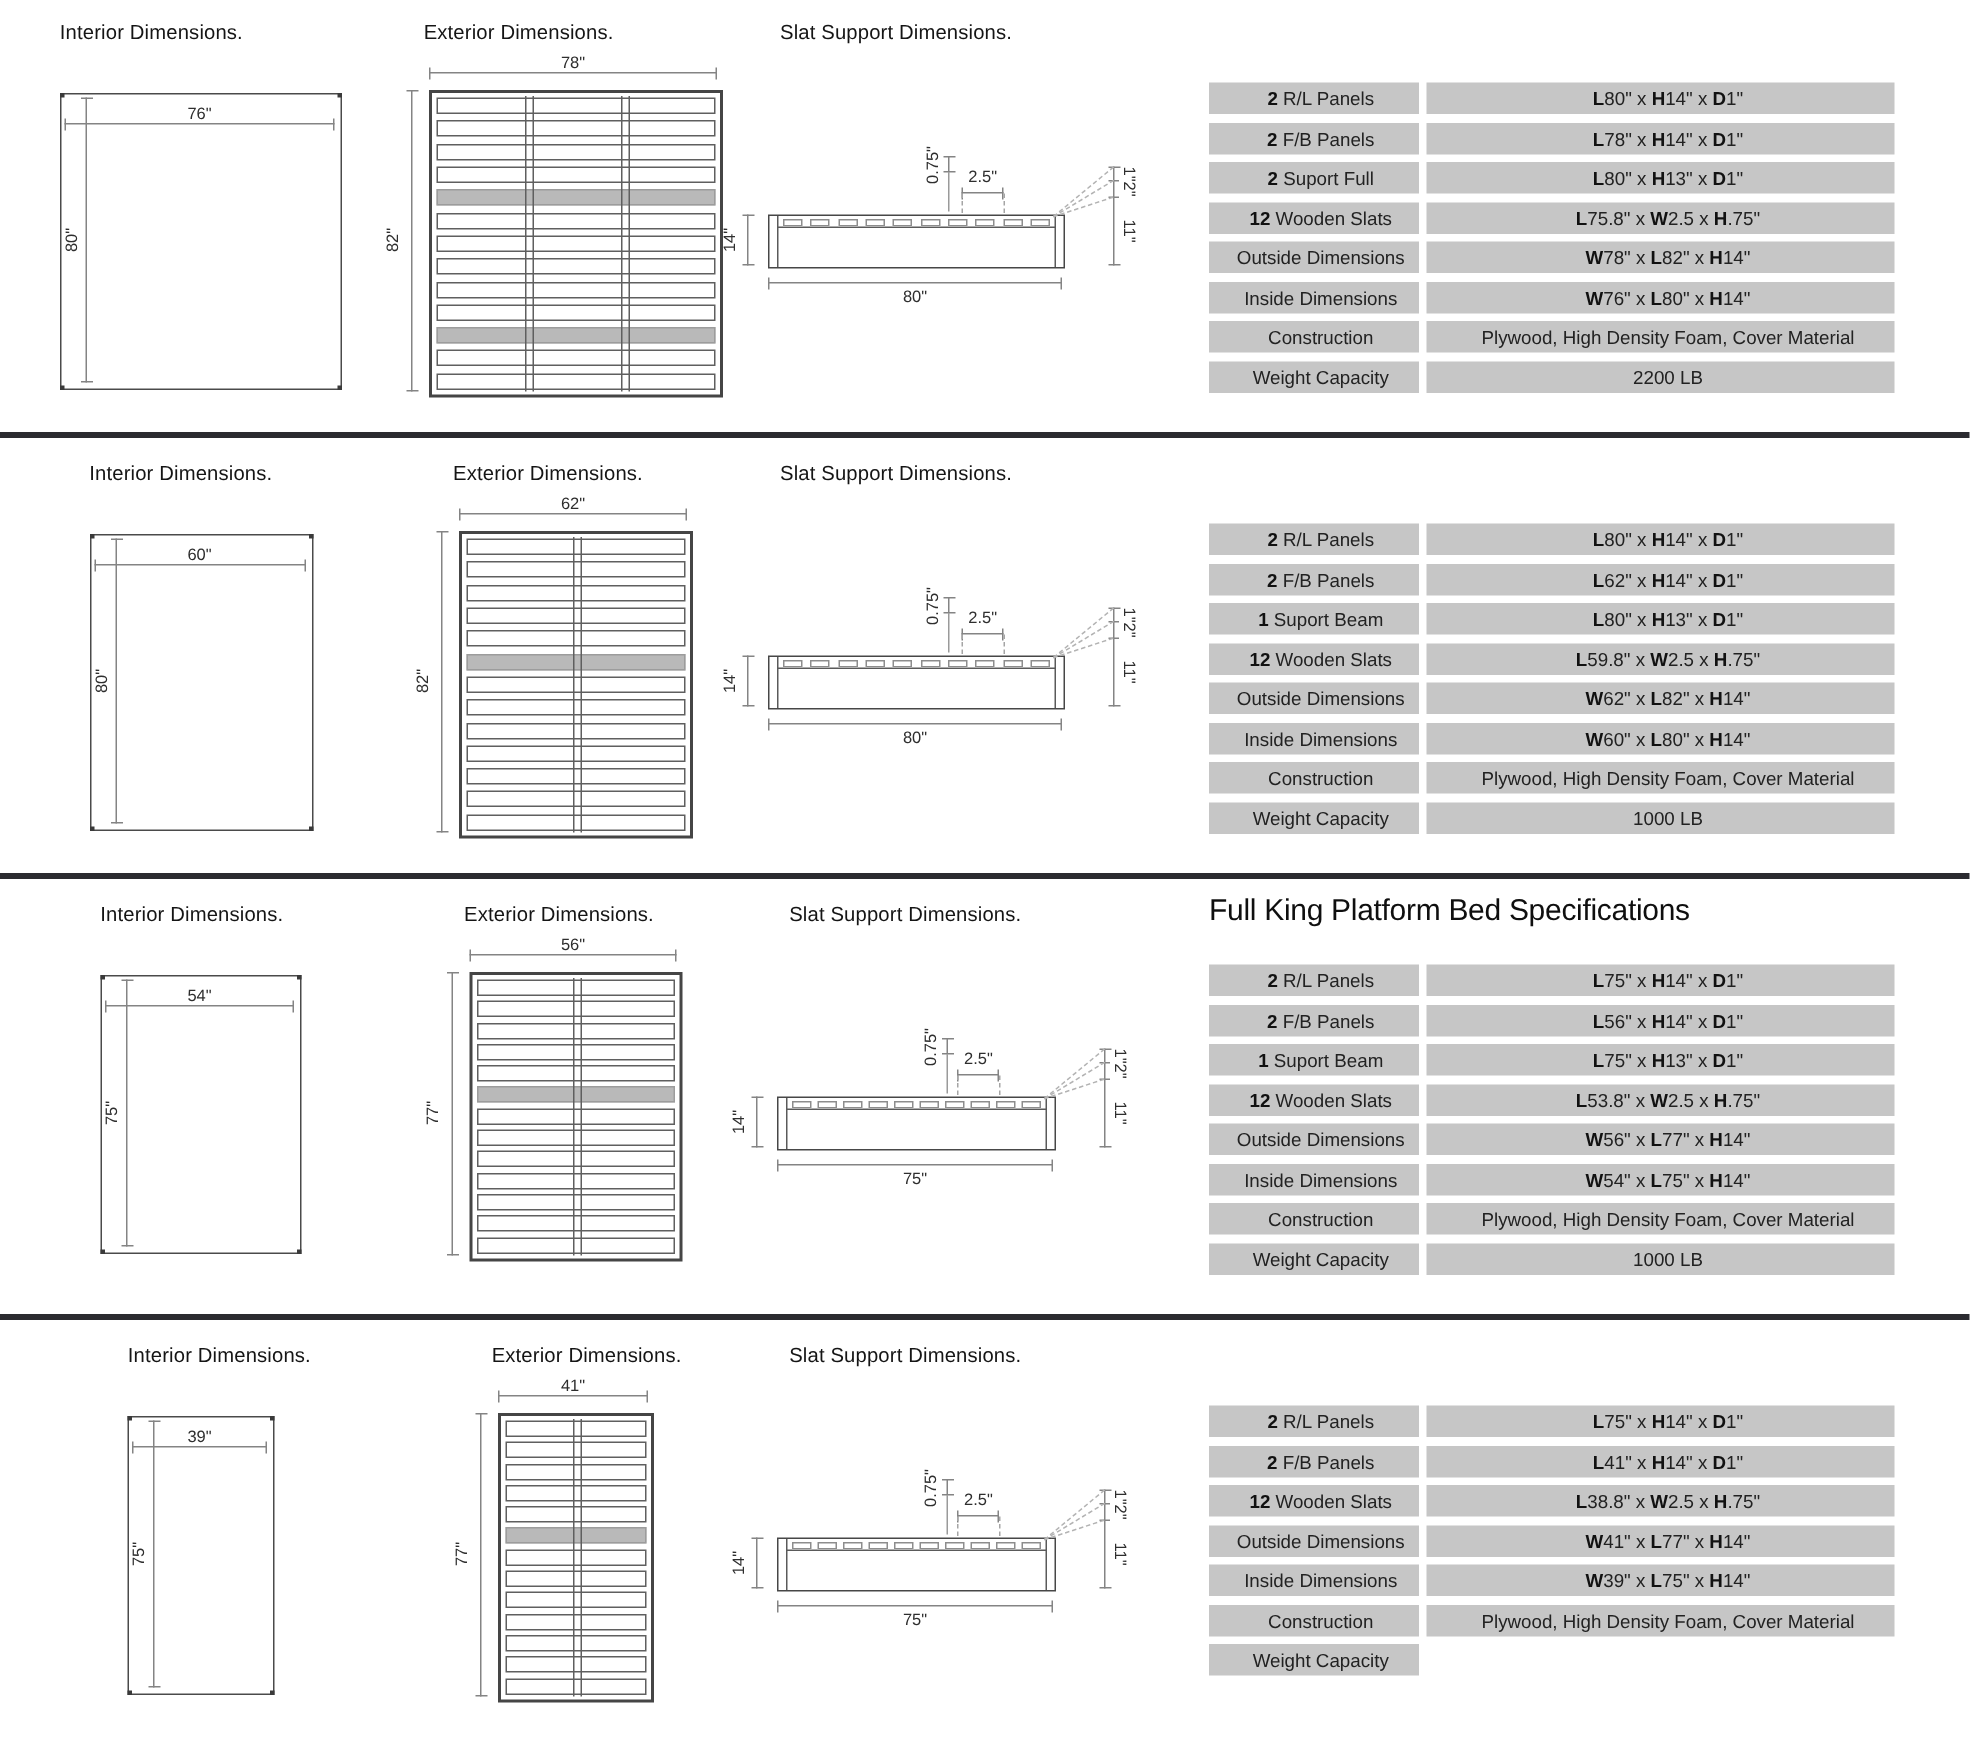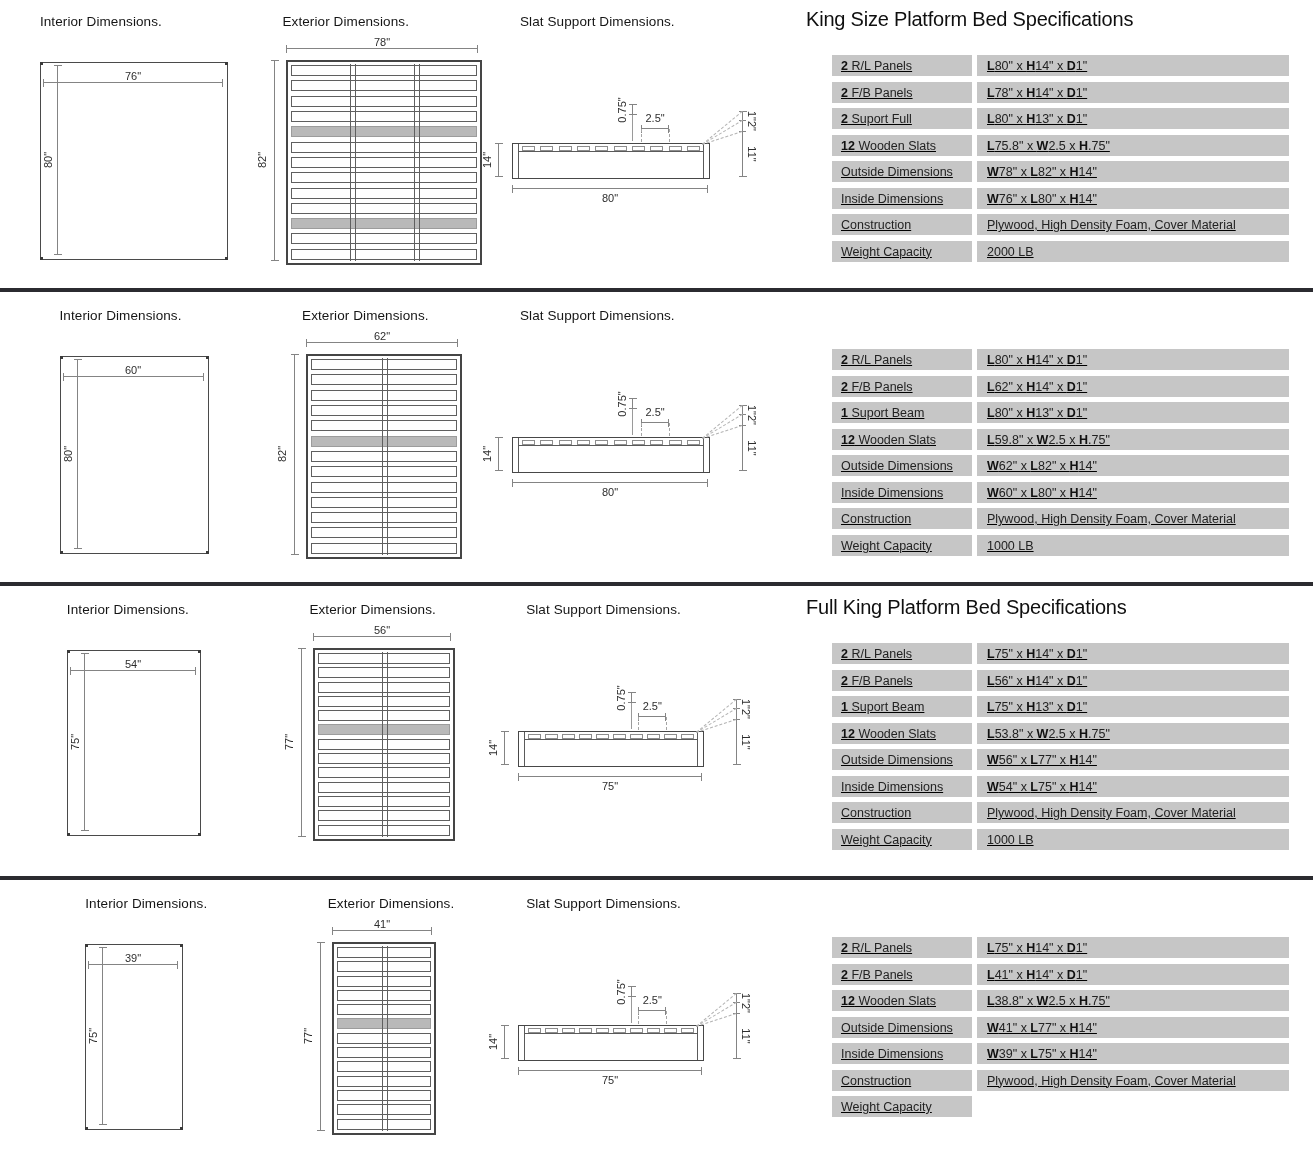--- a/index.html
+++ b/index.html
@@ -1,17 +1,17 @@
 <!DOCTYPE html>
 <html style="--row-bg: #c6c6c6; --divider: #2b2b30;"><head>
 <meta charset="utf-8">
 <style>
   html,body{margin:0;padding:0;}
   body{width:1313px;height:1175px;background:#fff;font-family:"Liberation Sans",sans-serif;overflow:hidden;position:relative;}
-  .bed-section{position:relative;height:294px;}
+  .bed-section{position:relative;height:294px;text-align:center;}
   .bed-section.last{height:293px;}
   .bed-section::after{content:"";position:absolute;left:0;right:0;bottom:2px;height:4px;background:var(--divider,#2b2b30);}
   .bed-section.last::after{display:none;}
   .diag-label{position:absolute;top:14px;font-size:13.5px;color:#151515;letter-spacing:0.1px;}
   .int-rect{position:absolute;border:1.5px solid #4a4a4a;background:#fff;}
   .ext-rect{position:absolute;border:2px solid #454545;background:#fff;}
   .ct{position:absolute;width:3px;height:3px;background:#3a3a3a;}
   .ct.tl{left:-1px;top:-1px}.ct.tr{right:-1px;top:-1px}.ct.bl{left:-1px;bottom:-1px}.ct.br{right:-1px;bottom:-1px}
   .ext-slats{position:absolute;left:3px;right:3px;top:3px;bottom:3px;display:flex;flex-direction:column;justify-content:space-between;}
   .eslat{height:9px;border:1px solid #5f5f5f;background:#fff;}
@@ -32,21 +32,21 @@
   .dline-v::before{top:0}.dline-v::after{bottom:0}
   .mt{position:absolute;height:1px;width:7px;background:#848484;}
   .dlabel{position:absolute;font-size:11px;color:#2e2e2e;background:#fff;padding:0 2px;white-space:nowrap;transform:translate(-50%,-100%);}
   .dlabel.below{transform:translate(-50%,4px);}
   .dlabel.rotl{transform:translate(-50%,-50%) rotate(-90deg);background:transparent;padding:0;}
   .dlabel.rotr{transform:translate(-50%,-50%) rotate(90deg);background:transparent;padding:0;}
   .lead{position:absolute;height:0;border-top:1px dashed #b3b3b3;transform-origin:0 0;}
   .drop{position:absolute;width:0;border-left:1px dashed #a5a5a5;}
   .sleader{position:absolute;width:0;border-left:1px solid #9a9a9a;}
   .spec-title{position:absolute;left:806px;top:8px;margin:0;font-size:20px;font-weight:normal;color:#0f0f0f;letter-spacing:-0.2px;}
-  .rows{position:absolute;left:832px;top:55px;width:457px;text-decoration:underline;}
+  .rows{position:absolute;left:806px;top:55px;width:457px;}
   .row{display:flex;margin-bottom:5.5px;}
   .cell{background:var(--row-bg,#c6c6c6);height:21px;line-height:22px;font-size:12.5px;color:#222;}
   .lab{width:140px;margin-right:5px;flex:none;padding-left:9px;box-sizing:border-box;}
   .val{flex:1;padding-left:10px;box-sizing:border-box;}
   .cell b{font-weight:bold;color:#111;}
 </style>
 </head>
 <body>
 
 <div id="doc">
@@ -89,21 +89,20 @@
           <i class="dash"></i>
           <i class="dash"></i>
           <i class="dash"></i>
           <i class="dash"></i>
           <i class="dash"></i>
           <i class="dash"></i>
           <i class="dash"></i>
           <i class="dash"></i>
         </div>
     </div>
-    <h2 class="spec-title">King Size Platform Bed Specifications</h2>
     <div class="rows">
         <div class="row">
           <div class="cell lab"><b>2</b><span> R/L Panels</span></div>
           <div class="cell val"><b>L</b><span>80" x  </span><b>H</b><span>14" x </span><b>D</b><span>1"</span></div>
         </div>
         <div class="row">
           <div class="cell lab"><b>2</b><span> F/B Panels</span></div>
           <div class="cell val"><b>L</b><span>78" x  </span><b>H</b><span>14" x </span><b>D</b><span>1"</span></div>
         </div>
         <div class="row">
@@ -121,21 +120,21 @@
         <div class="row">
           <div class="cell lab"><span>Inside Dimensions</span></div>
           <div class="cell val"><b>W</b><span>76" x  </span><b>L</b><span>80" x  </span><b>H</b><span>14"</span></div>
         </div>
         <div class="row">
           <div class="cell lab"><span>Construction</span></div>
           <div class="cell val"><span>Plywood, High Density Foam, Cover Material</span></div>
         </div>
         <div class="row">
           <div class="cell lab"><span>Weight Capacity</span></div>
-          <div class="cell val"><span>2000 LB</span></div>
+          <div class="cell val"><span>2200 LB</span></div>
         </div>
       </div>
   <div class="dline-h" style="left: 42.9px; top: 82px; width: 180.2px;"></div>
       <span class="dlabel" style="left: 133px; top: 82px;">76"</span>
       <div class="dline-v" style="left: 56.9px; top: 65px; height: 190px;"></div>
       <span class="dlabel rotl" style="left: 47.9px; top: 160px;">80"</span>
       <div class="dline-h" style="left: 286.45px; top: 48px; width: 191.1px;"></div>
       <span class="dlabel" style="left: 382px; top: 48px;">78"</span>
       <div class="dline-v" style="left: 274.45px; top: 60px; height: 200.9px;"></div>
       <span class="dlabel rotl" style="left: 262.45px; top: 160.45px;">82"</span>

